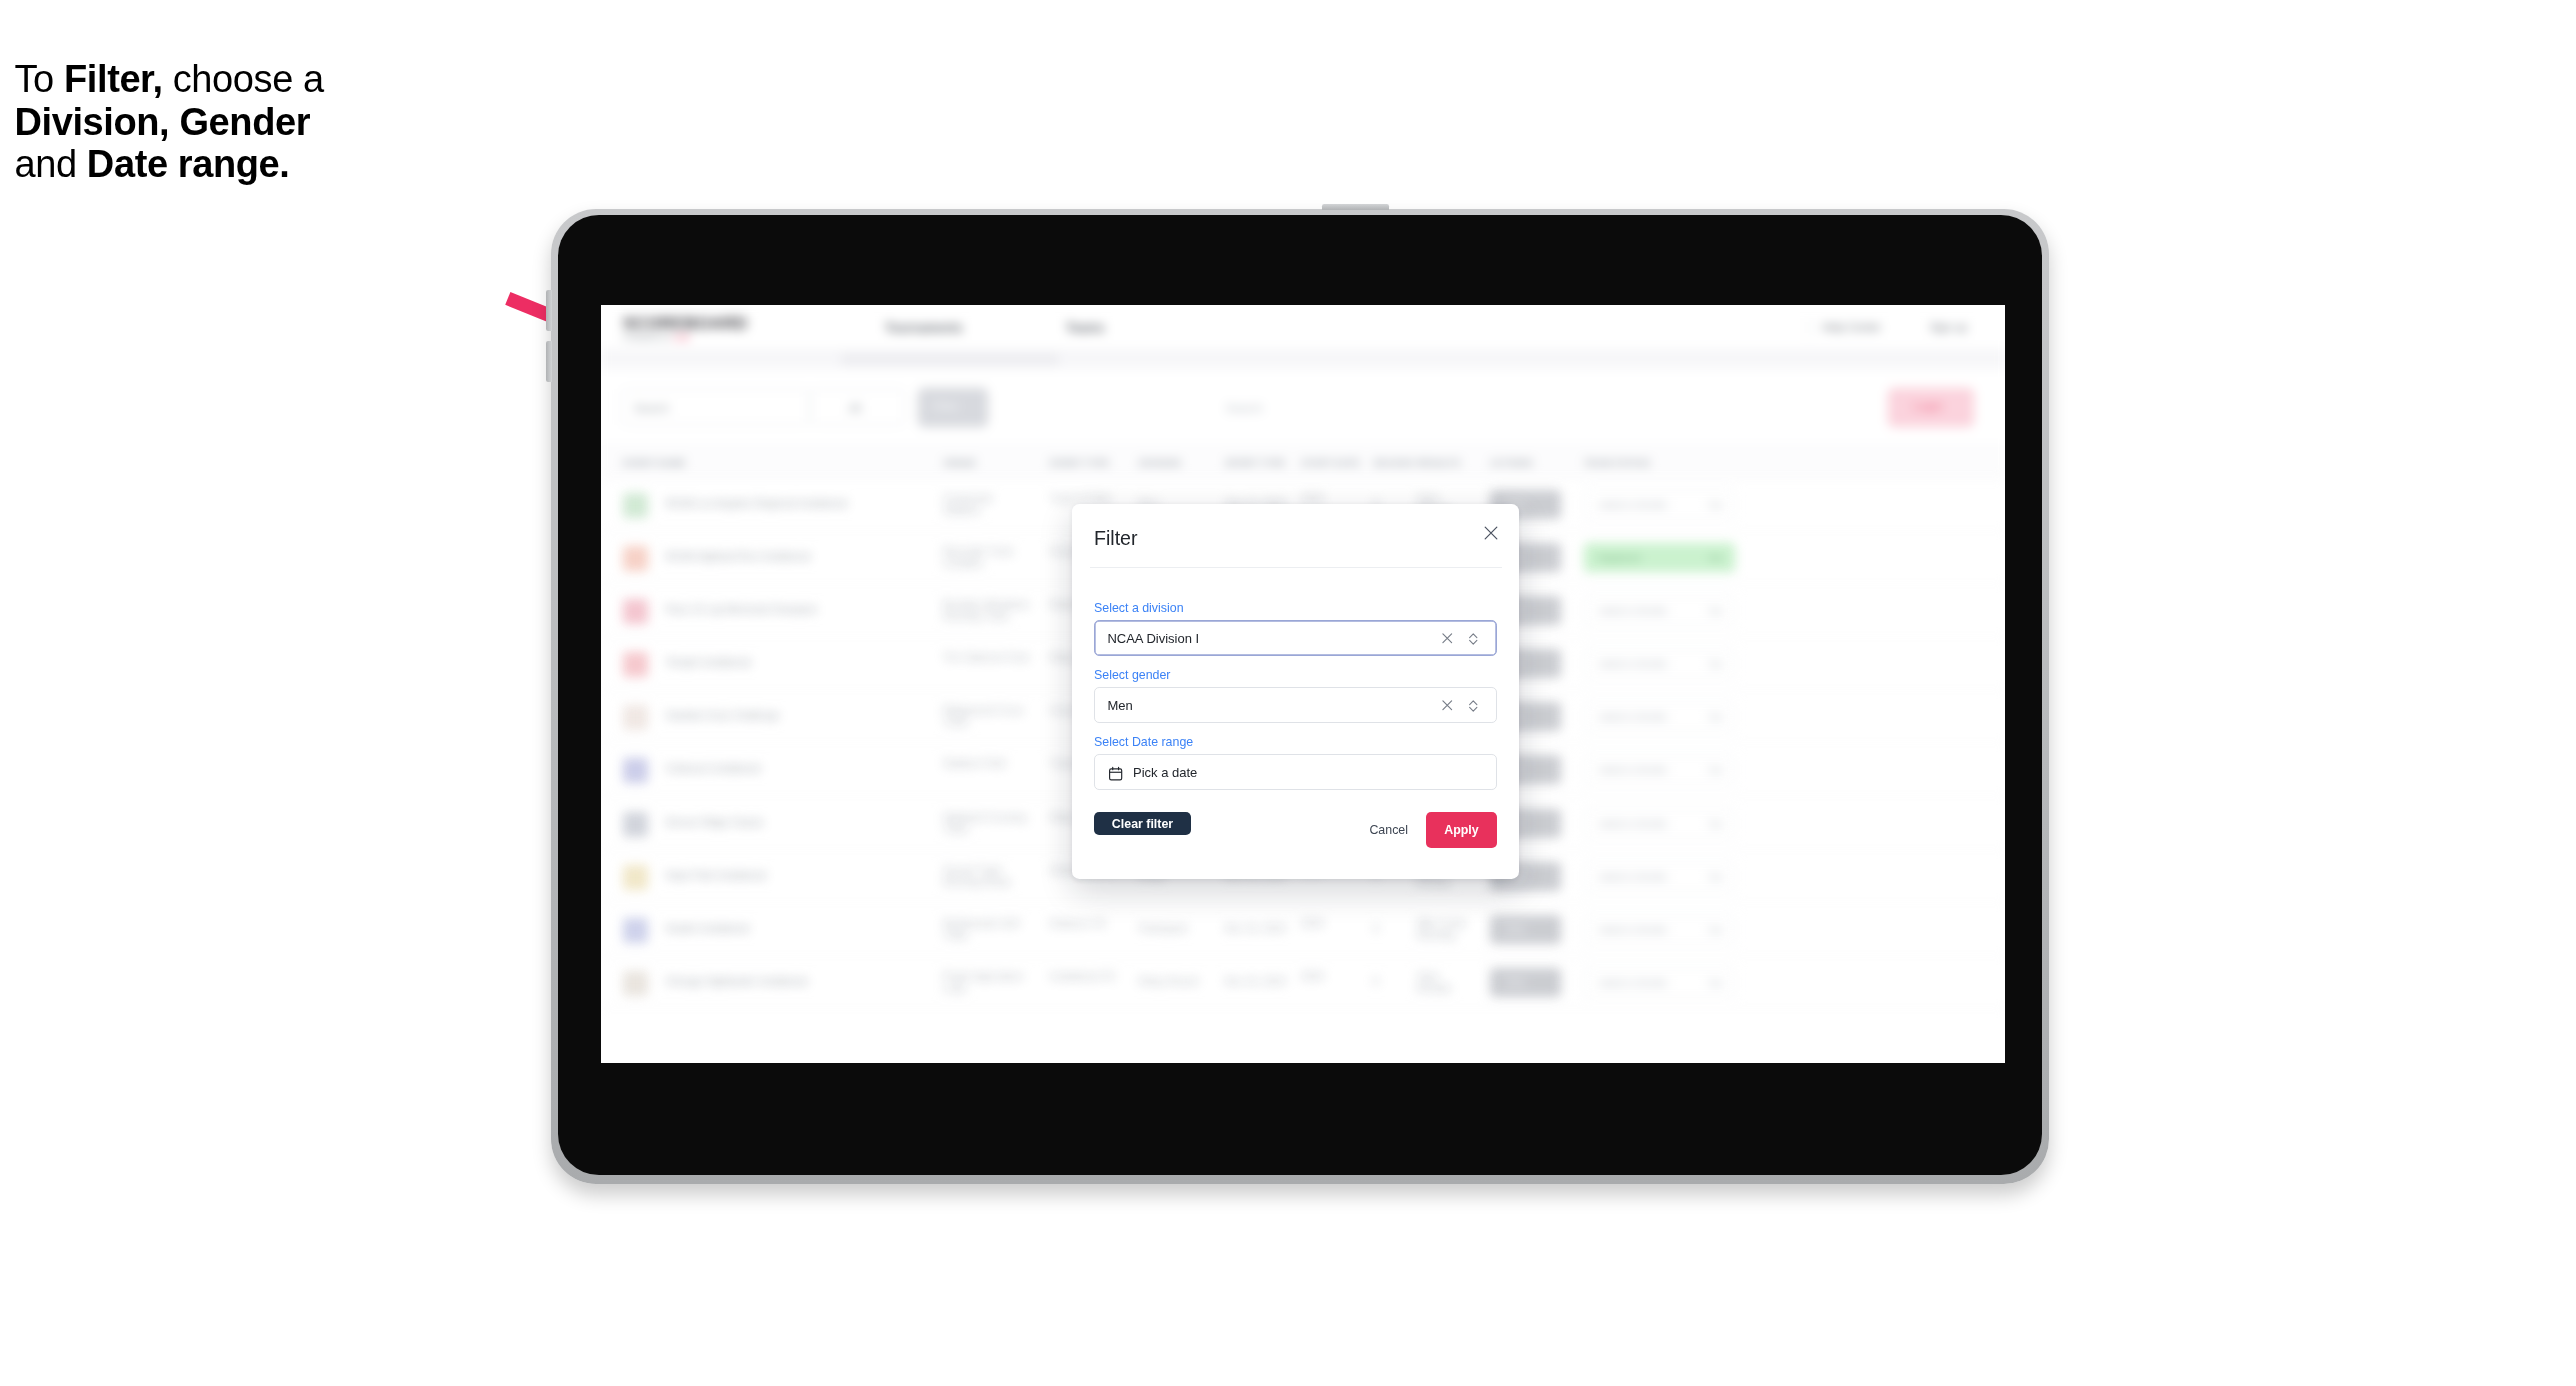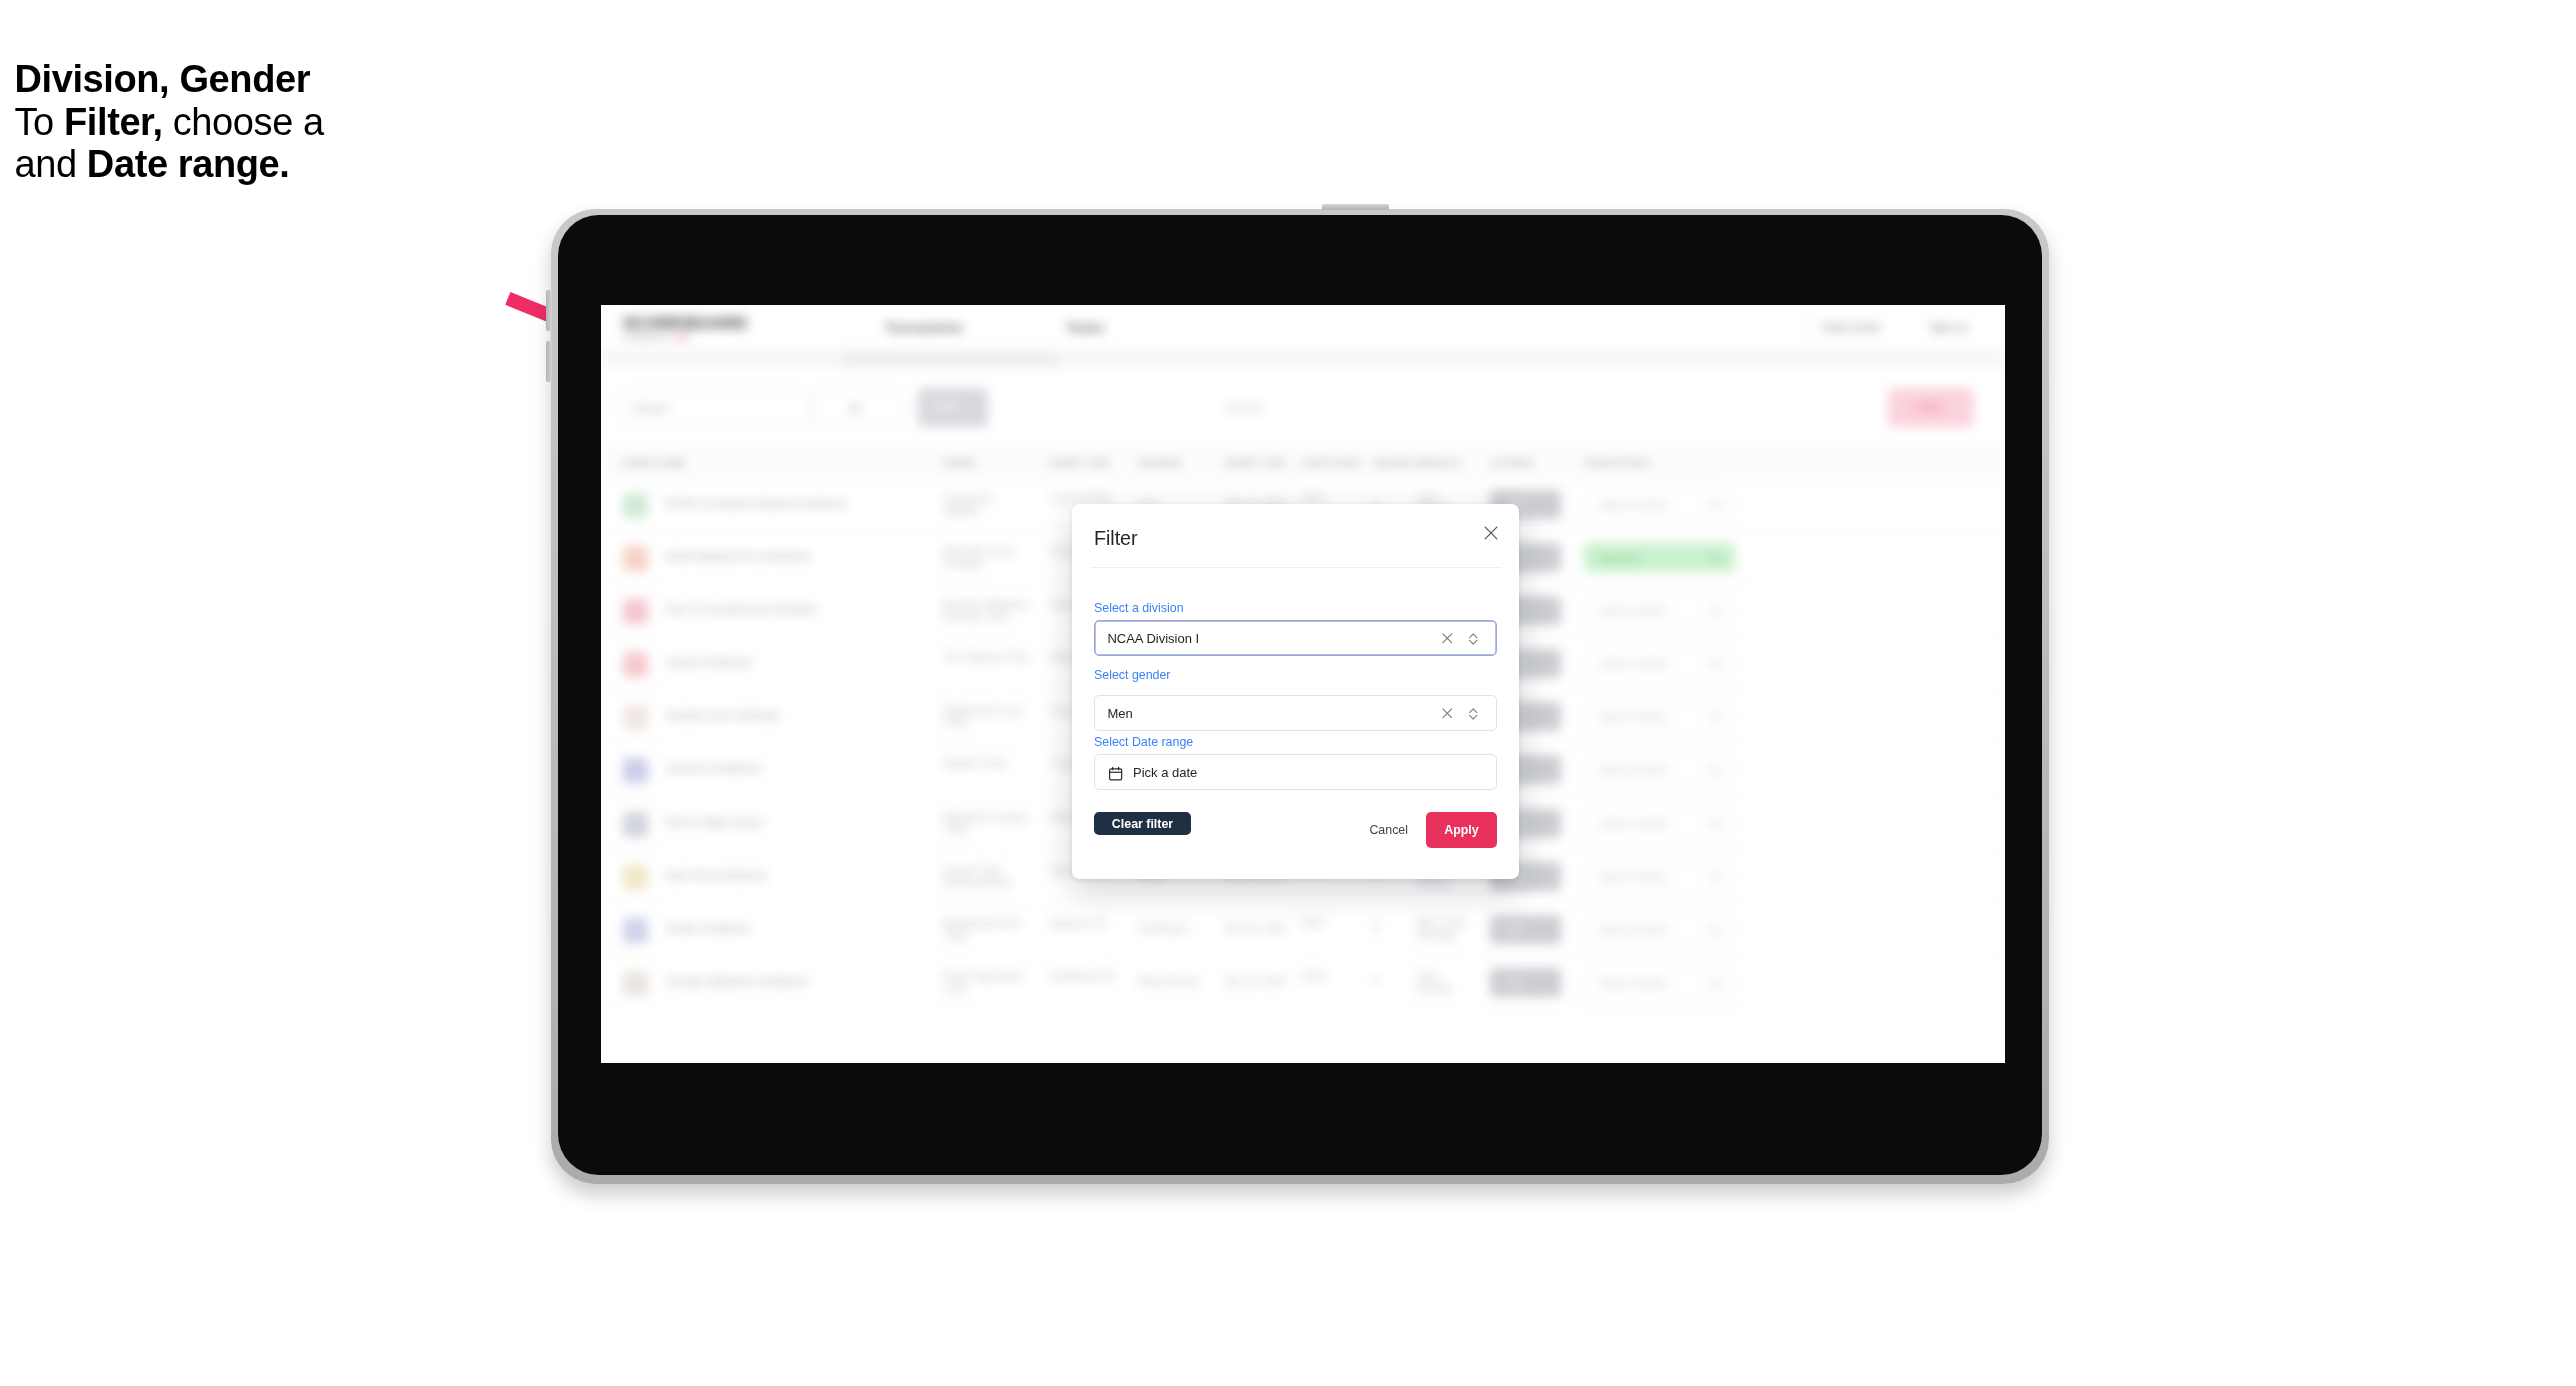--- a/index.html
+++ b/index.html
@@ -127,42 +127,42 @@
   .field   { position:absolute; left: 22px; width: 403px; height: 36px;
              border:0.7px solid #dfe2e7; border-radius: 5.1px; background:#fff; }
   .field.focus { border-color:#9aa6d6; box-shadow: 0 0 0 0.7px #9aa6d6 inset; }
   .f-val   { position:absolute; left: 12.4px; top: 10.2px; font-size: 13px; color:#22262c; }
   .f-ph    { position:absolute; left: 38px; top: 10.2px; font-size: 13px; color:#22262c; }
   .f-x     { position:absolute; right: 42px; top: 10.2px; width:14.5px; height:14.5px; }
   .f-chev  { position:absolute; right: 16px; top: 9.5px; width:14.5px; height:16px; }
   .f-cal   { position:absolute; left: 13px; top: 11px; width: 15.3px; height: 15.3px; }
 
   #lbl-div { top: 97px; } #fld-div { top: 116px; text-align: right; }
-  #lbl-gen { top: 164px; } #fld-gen { top: 191px; }
+  #lbl-gen { top: 164px; } #fld-gen { top: 183px; }
   #lbl-dat { top: 231px; } #fld-dat { top: 250px; }
 
   #btn-clear { position:absolute; left: 22px; top: 308px; width: 97px; height: 23px;
                background:#1f3045; border-radius: 5.1px; cursor:pointer; }
   #btn-clear .t { position:absolute; inset:0; display:flex; align-items:center; justify-content:center;
                   font-size: 12.4px; color:#fff; font-weight:600; }
   #btn-cancel { position:absolute; right: 111px; top: 308px; height: 36px;
                 display:flex; align-items:center; font-size:12.4px; color:#3d4552; cursor:pointer; }
   #btn-apply { position:absolute; right: 22px; top: 308px; width: 71px; height: 36px;
                background:#e8315c; border-radius: 5.1px; cursor:pointer; }
   #btn-apply .t { position:absolute; inset:0; display:flex; align-items:center; justify-content:center;
                   font-size: 12.4px; color:#fff; font-weight:600; }
 </style>
 </head>
 <body>
 
 <div id="stage">
 
   <div id="caption">
+      <span class="ln"><span>To </span><b>Filter,</b><span> choose a</span></span>
       <span class="ln"><b>Division, Gender</b></span>
-      <span class="ln"><span>To </span><b>Filter,</b><span> choose a</span></span>
       <span class="ln"><span>and </span><b>Date range.</b></span>
     </div>
 
   <svg id="arrow" viewBox="0 0 820 360">
     <line x1="8" y1="10" x2="700" y2="290" stroke="#ED2D63" stroke-width="19" stroke-linecap="butt"></line>
     <polygon points="760,320 660,292 700,250" fill="#ED2D63"></polygon>
     <polygon points="762,322 672,300 704,256" fill="#ED2D63"></polygon>
   </svg>
 
   <div id="tablet">

